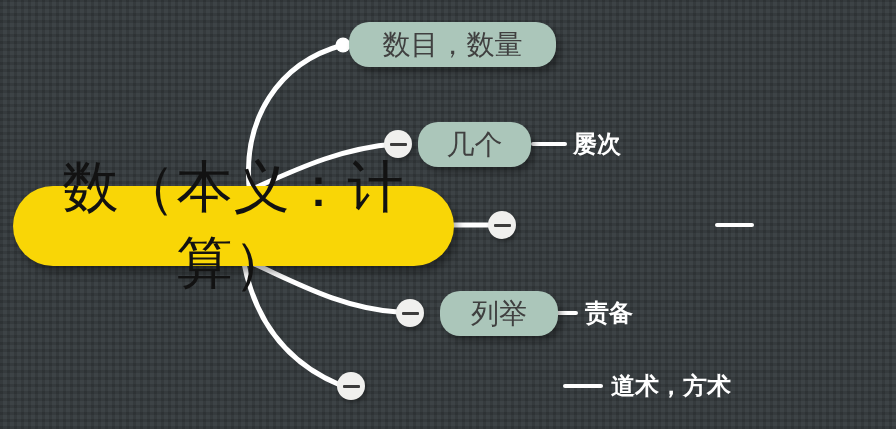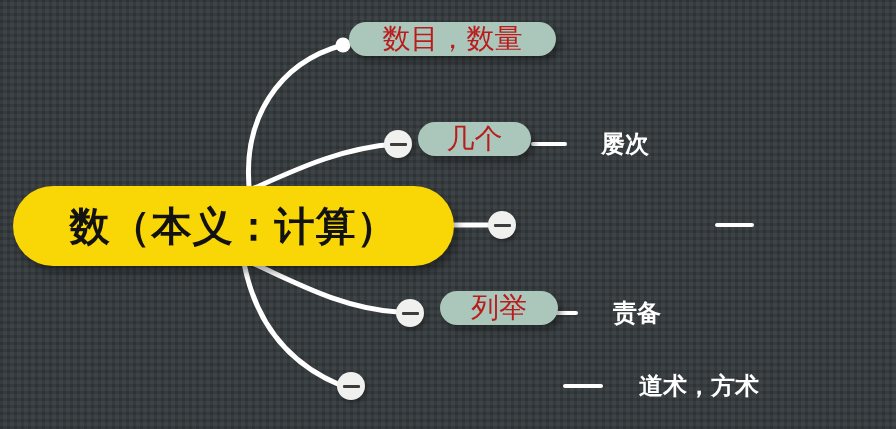--- a/index.html
+++ b/index.html
@@ -11,50 +11,50 @@
     background-color:#3d4346;
     background-image:
       repeating-linear-gradient(0deg, rgba(0,0,0,0.13) 0 3px, transparent 3px 7px),
       repeating-linear-gradient(90deg, rgba(0,0,0,0.13) 0 3px, transparent 3px 7px);
   }
   .connectors{position:absolute;left:0;top:0;z-index:1;}
   .root-node{
     position:absolute;left:13px;top:186px;width:441px;height:80px;
     background:#f9d606;border-radius:40px;z-index:2;
     display:flex;align-items:center;justify-content:center;
-    font-size:40px;font-weight:bold;color:#121212;
+    font-size:56px;font-weight:normal;color:#121212;
     box-shadow:4px 6px 8px rgba(0,0,0,0.38);
     letter-spacing:1px;
     text-align:center;
   }
   .pill{
-    position:absolute;height:34px;background:#abc6ba;border-radius:20px;z-index:2;
+    position:absolute;height:45px;background:#abc6ba;border-radius:20px;z-index:2;
     display:flex;align-items:center;justify-content:center;
-    font-size:28px;color:#b91c1c;
+    font-size:28px;color:#404040;
     box-shadow:4px 5px 6px rgba(0,0,0,0.33);
   }
   .pill.b1{left:349px;top:22px;width:207px;}
   .pill.b2{left:418px;top:122px;width:113px;}
   .pill.b3{left:508px;top:203px;width:208px;}
   .pill.b4{left:440px;top:291px;width:118px;}
   .pill.b5{left:359px;top:364px;width:204px;}
   .collapse{
     position:absolute;width:28px;height:28px;border-radius:50%;
     background:#f0f0ee;z-index:3;cursor:pointer;
     display:flex;align-items:center;justify-content:center;
     box-shadow:2px 3px 4px rgba(0,0,0,0.3);
   }
   .collapse .bar{width:17px;height:3px;background:#3c3c3c;border-radius:1px;}
   .collapse.c2{left:384px;top:130px;}
   .collapse.c3{left:488px;top:211px;}
   .collapse.c4{left:396px;top:299px;}
   .collapse.c5{left:337px;top:372px;}
   .note{
     position:absolute;z-index:2;color:#ffffff;font-weight:bold;
-    font-size:24px;line-height:28px;white-space:nowrap;margin-left:28px;
+    font-size:24px;line-height:28px;white-space:nowrap;
   }
   .note.n2{left:573px;top:130px;}
   .note.n3{left:764px;top:211px;}
   .note.n4{left:585px;top:299px;text-align:right;}
   .note.n5{left:611px;top:372px;}
 </style>
 </head>
 <body>
 
 <div class="canvas">

